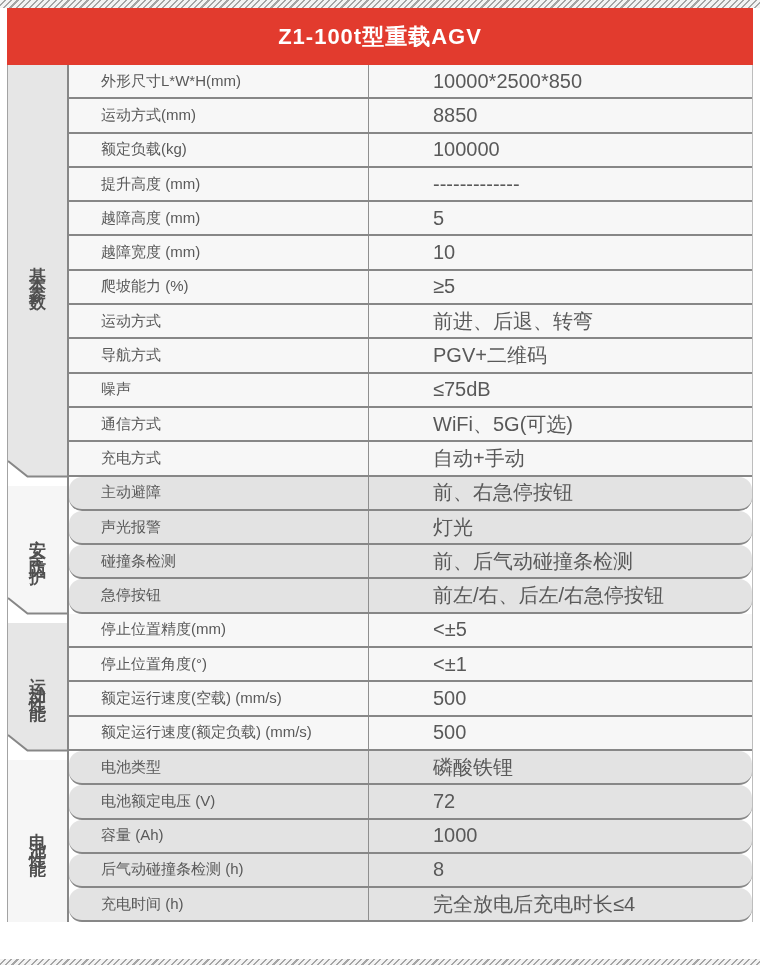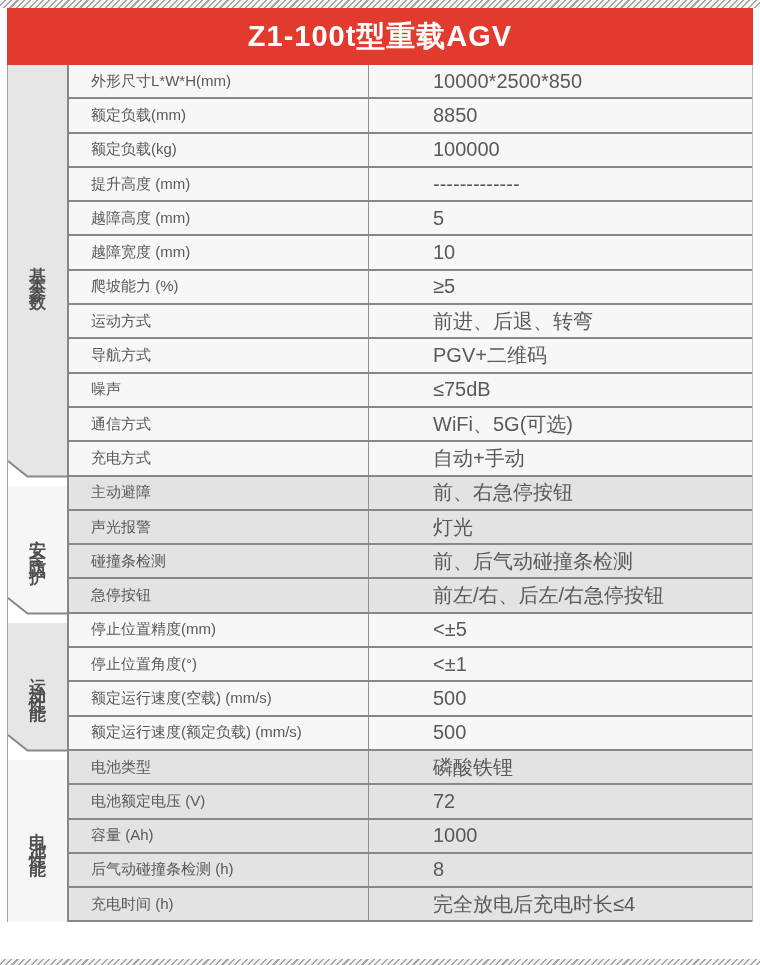--- a/index.html
+++ b/index.html
@@ -36,21 +36,21 @@
     left: 7px;
     width: 746px;
     height: 57px;
     background: #e23b2e;
     display: flex;
     align-items: center;
     justify-content: center;
   }
   .titlebar .title {
     color: #ffffff;
-    font-size: 29px;
+    font-size: 22px;
     font-weight: bold;
     letter-spacing: 1px;
   }
 
   
   .spec-table {
     position: absolute;
     top: 65px;
     left: 7px;
     width: 746px;
@@ -98,28 +98,28 @@
     display: block;
   }
 
   .rows { flex: 1; display: flex; flex-direction: column; }
   .row {
     display: flex;
     height: 34.3px;
     border-bottom: 2px solid #878787;
   }
   .section.alt-a .row { background: #f7f7f7; }
-  .section.alt-b .row { background: #e3e3e3; }
+  .section.alt-b .row { background: #e3e3e3; border-radius: 13px; }
 
   .cell-name {
     width: 300px;
     flex: none;
     display: flex;
     align-items: center;
-    padding-left: 22px;
+    padding-left: 32px;
     border-right: 1px solid #8f8f8f;
     font-size: 15px;
     color: #595959;
   }
   .cell-value {
     flex: 1;
     display: flex;
     align-items: center;
     padding-left: 64px;
     font-size: 20px;
@@ -154,21 +154,21 @@
       </svg>
       <div class="side-label">基本参数</div>
     </div>
     <div class="rows">
   <div class="row">
     <div class="cell-name">外形尺寸L*W*H(mm)</div>
     <div class="cell-value">10000*2500*850</div>
   </div>
 
   <div class="row">
-    <div class="cell-name">额定负载(mm)</div>
+    <div class="cell-name">运动方式(mm)</div>
     <div class="cell-value">8850</div>
   </div>
 
 
   <div class="row">
     <div class="cell-name">额定负载(kg)</div>
     <div class="cell-value">100000</div>
   </div>
 
   <div class="row">

